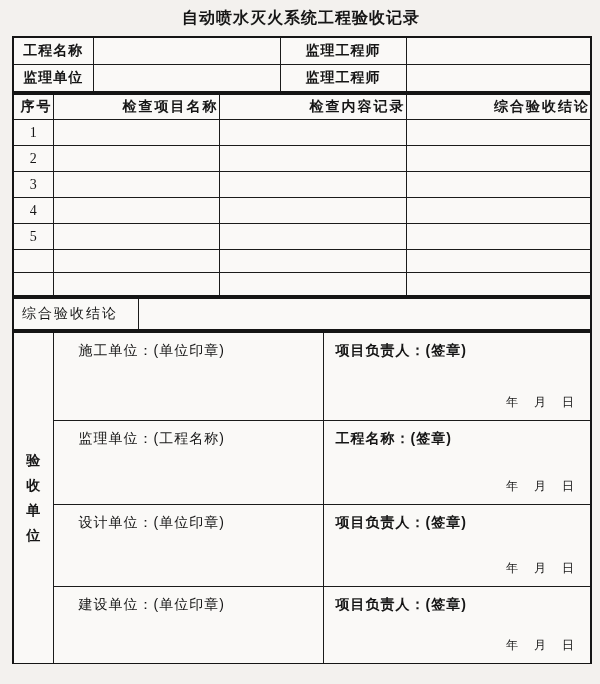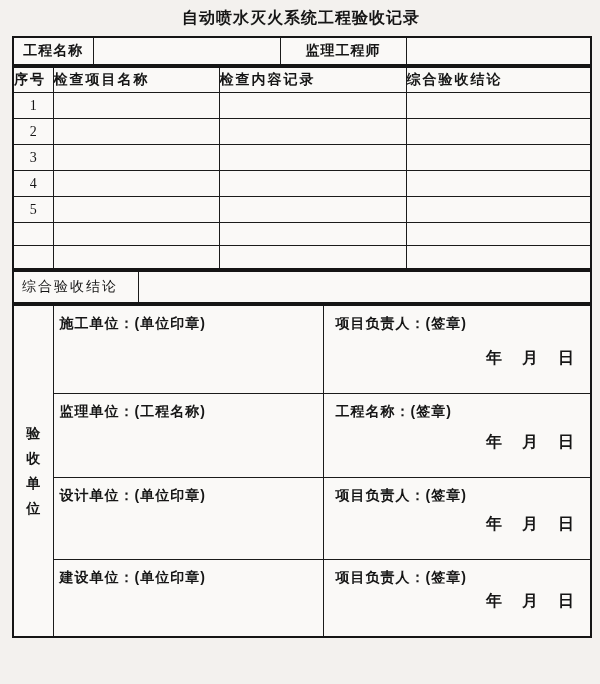--- a/index.html
+++ b/index.html
@@ -44,21 +44,21 @@
   .info-table td { height: 26px; }
   .info-table td.lbl {
     font-weight: bold;
     text-align: center;
     letter-spacing: 1px;
   }
   
   .check-table td.hdr {
     height: 24px;
     font-weight: bold;
-    text-align: left;
+    text-align: right;
     letter-spacing: 2px;
   }
   .check-table td.num {
     height: 25px;
     text-align: center;
     font-weight: normal;
     font-family: "Liberation Serif", serif;
     font-size: 14px;
   }
   .check-table tr.blank td { height: 22px; }
@@ -73,56 +73,62 @@
   .sign-table td { vertical-align: top; }
   .sign-table td.vstrip {
     vertical-align: middle;
     text-align: center;
     font-weight: bold;
     font-size: 14px;
     line-height: 25px;
     letter-spacing: 0;
   }
   .sign-table td.unit {
-    font-weight: bold;
-    padding: 9px 4px 0 6px;
+    font-weight: normal;
+    padding: 9px 4px 0 25px;
     letter-spacing: 1px;
   }
   .sign-table td.signer {
     font-weight: bold;
     position: relative;
     padding: 9px 12px 0 12px;
     letter-spacing: 1px;
   }
   .date-line {
     position: absolute;
     right: 14px;
-    bottom: 24px;
-    font-weight: bold;
-    font-size: 16px;
+    bottom: 9px;
+    font-weight: normal;
+    font-size: 12px;
     letter-spacing: 2px;
   }
 </style>
 </head>
 <body>
 
 <div class="sheet">
 
   <div class="title">自动喷水灭火系统工程验收记录</div>
 
   <table class="sect info-table">
     <colgroup>
         <col style="width:80px">
         <col style="width:187px">
         <col style="width:126px">
         <col style="width:185px">
       </colgroup>
     <tbody>
       <tr>
         <td class="lbl">工程名称</td>
+        <td></td>
+        <td class="lbl">监理工程师</td>
+        <td></td>
+      </tr>
+      <tr>
+        <td class="lbl">监理单位</td>
         <td></td>
         <td class="lbl">监理工程师</td>
         <td></td>
       </tr>
     </tbody>
   </table>
 
   <table class="sect check-table">
     <colgroup>
         <col style="width:40px">

